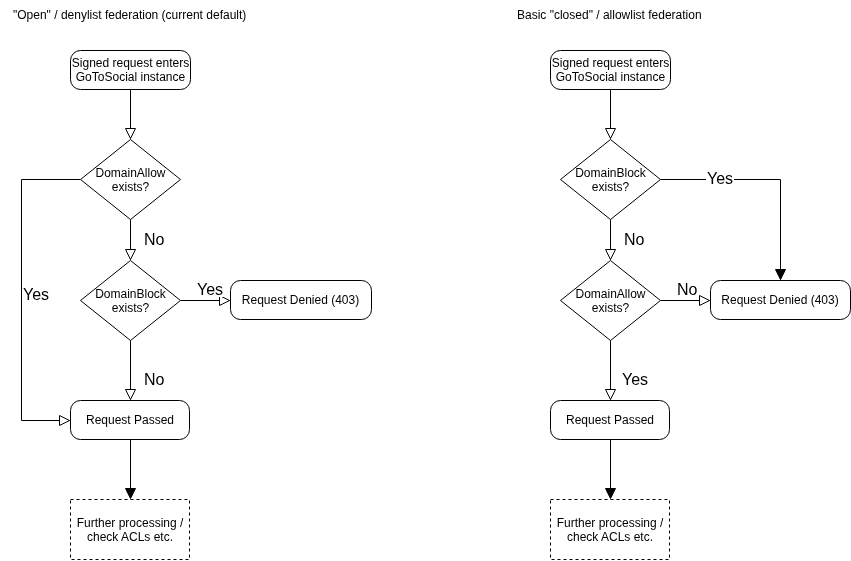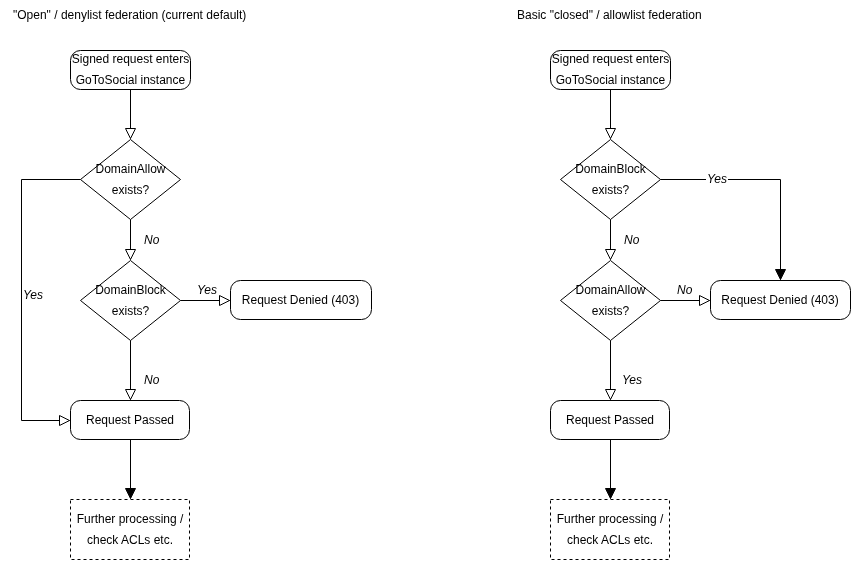--- a/index.html
+++ b/index.html
@@ -52,34 +52,33 @@
     color: var(--text);
     white-space: nowrap;
   }
   .node-label {
     position: absolute;
     display: flex;
     align-items: center;
     justify-content: center;
     text-align: center;
     font-size: 12px;
-    line-height: 21px;
+    line-height: 14px;
     color: var(--text);
     white-space: pre-line;
     pointer-events: none;
   }
   .edge-label {
     position: absolute;
-    font-size: 12px;
+    font-size: 16px;
     line-height: 14px;
     color: var(--text);
     background: var(--fill);
     white-space: nowrap;
     padding: 0 1px;
-    font-style: italic;
   }
 </style>
 </head>
 <body>
 
 <div class="canvas">
 
   <svg class="layer" width="851" height="561" viewBox="0 0 851 561">
     <defs>
       <marker id="m-open" markerUnits="userSpaceOnUse" markerWidth="14" markerHeight="14" refX="11" refY="6.5" orient="auto">

